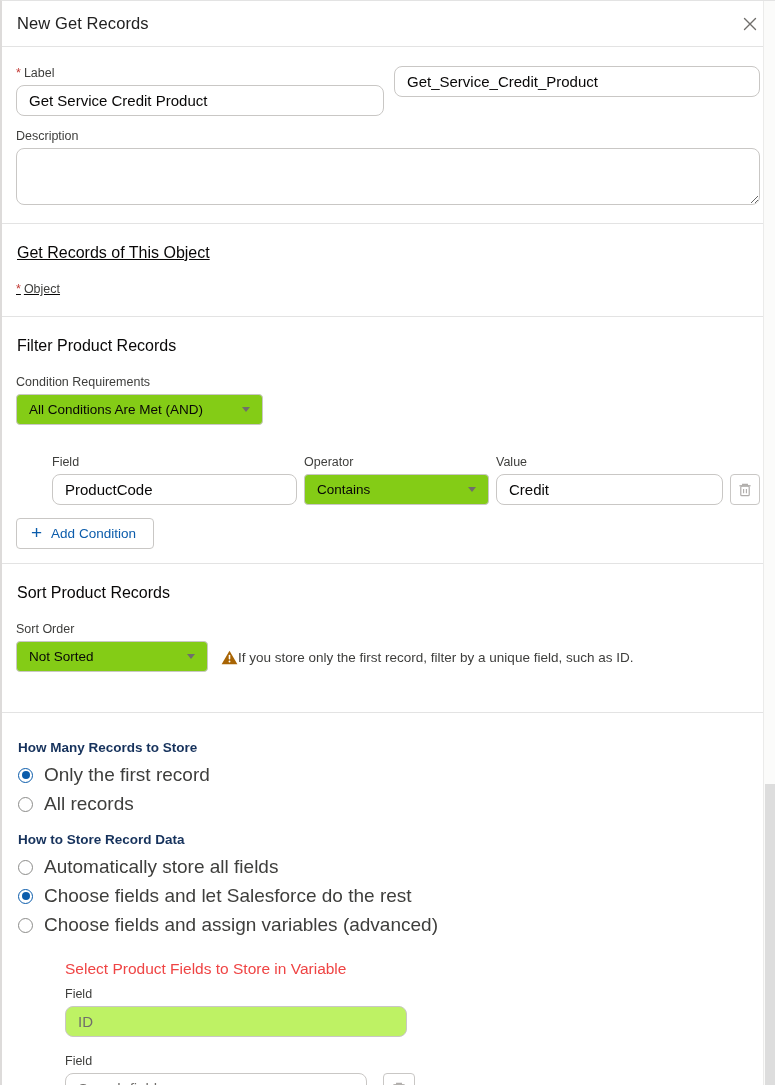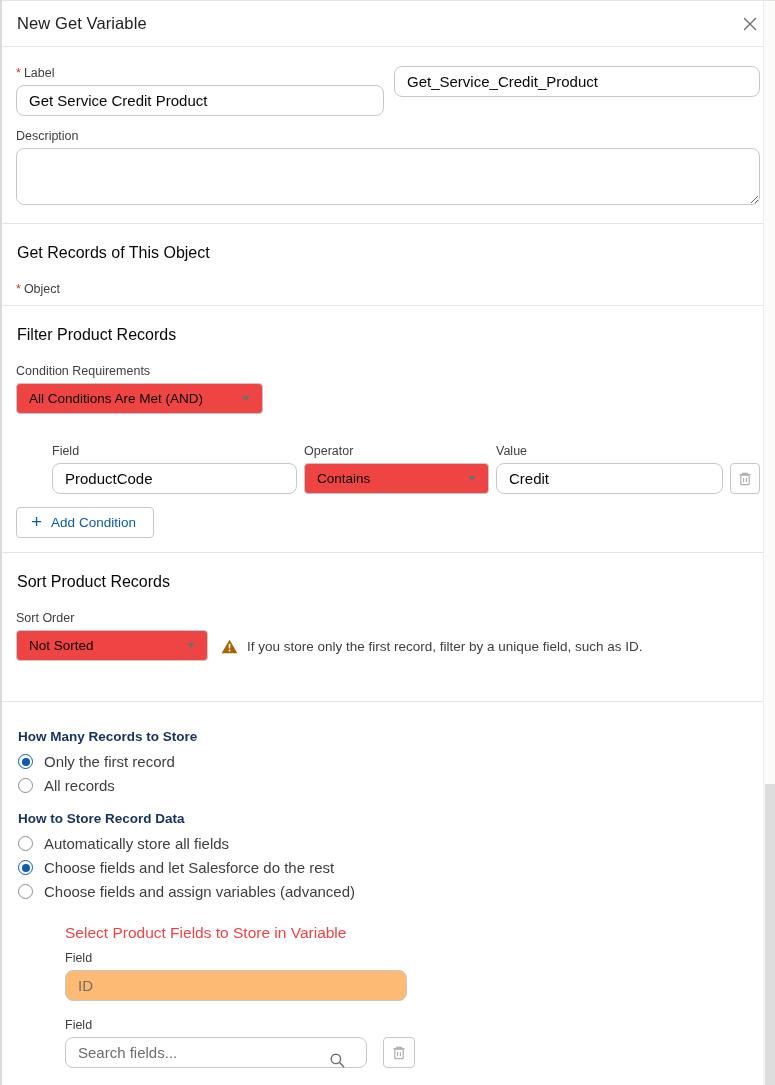--- a/index.html
+++ b/index.html
@@ -24,27 +24,27 @@
 
   .fld label { display:block; font-size:12.5px; color:#3e3e3c; margin-bottom:5px; }
   .req { color:#c23934; margin-right:3px; font-size:12.5px; }
 
   .tinput {
     width:100%; height:31px; border:1px solid #c9c7c5; border-radius:8px;
     padding:0 12px; font-size:15px; color:#080707; background:#fff;
     font-family:"Liberation Sans", sans-serif; outline:none;
   }
   .tinput::placeholder { color:#706e6b; }
-  .tinput:disabled { background:#fdba74; border-color:#c9c7c5; color:#706e6b; }
+  .tinput:disabled { background:#bef264; border-color:#c9c7c5; color:#706e6b; }
 
   textarea.tinput { height:57px; resize:both; padding-top:6px; }
 
   
   .combo { display:flex; align-items:center; justify-content:space-between;
-           height:31px; border:1px solid #c9c7c5; border-radius:4px; background:#ef4444;
+           height:31px; border:1px solid #c9c7c5; border-radius:4px; background:#84cc16;
            padding:0 12px; font-size:13.5px; color:#080707; cursor:pointer; }
   .caret { width:0; height:0; border-left:4.5px solid transparent;
            border-right:4.5px solid transparent; border-top:5.5px solid #706e6b; margin-left:8px; }
 
   
   .row2 { display:flex; gap:10px; margin-bottom:13px; }
   .w-368 { width:368px; flex:none; }
   .grow { flex:1; }
 
   .cond-row { display:flex; gap:7px; margin:30px 0 13px 36px; align-items:flex-end; }
@@ -57,28 +57,28 @@
 
   .btn-outline { display:inline-flex; align-items:center; gap:9px; height:31px;
                  border:1px solid #c9c7c5; border-radius:4px; background:#fff;
                  padding:0 17px 0 14px; font-size:13.5px; color:#0b5cab; cursor:pointer;
                  font-family:"Liberation Sans", sans-serif; }
   .plus { font-size:19px; line-height:1; color:#0b5cab; font-weight:400; margin-top:-2px; }
 
   
   .sort-row { display:flex; align-items:center; }
   .w-192 { width:192px; flex:none; }
-  .warn { display:flex; align-items:center; gap:9px; margin-left:13px; font-size:13.5px; color:#3e3e3c; }
+  .warn { display:flex; align-items:center; margin-left:13px; font-size:13.5px; color:#3e3e3c; }
   .sec-sort { padding-bottom:40px; }
 
   
   .sec-store { border-bottom:none; padding-top:27px; padding-left:16px; }
   .group-h { font-size:13.5px; font-weight:700; color:#16325c; margin-bottom:9px; }
   .radio-row { display:flex; align-items:center; gap:11px; margin-bottom:7px;
-               font-size:15px; color:#3e3e3c; cursor:pointer; }
+               font-size:19px; color:#3e3e3c; cursor:pointer; }
   .radio { width:15px; height:15px; border-radius:50%; border:1px solid #8c8c8a;
            background:#fff; position:relative; flex:none; }
   .radio[data-selected="true"] { border-color:#0b5cab; }
   .radio::after { content:""; display:none; }
   .radio[data-selected="true"]::after { content:""; display:block; position:absolute;
            left:2.5px; top:2.5px; right:2.5px; bottom:2.5px; border-radius:50%; background:#0b5cab; }
   .grp2 { margin-top:17px; }
 
   .subsection { margin-left:47px; margin-top:24px; }
   .sub-h { font-size:15.5px; font-weight:400; color:#ef4444; margin-bottom:9px; }
@@ -93,21 +93,21 @@
   .scrollbar { position:absolute; top:0; right:0; width:12px; height:1085px;
                background:#fbfbfa; border-left:1px solid #ebebea; }
   .scroll-thumb { position:absolute; left:1px; top:783px; width:10px; height:302px; background:#dddddd; }
 </style>
 </head>
 <body>
 
 <div class="modal">
 
   <div class="hdr">
-    <h1>New Get Variable</h1>
+    <h1>New Get Records</h1>
     <button class="close-btn">
       <span style="display:flex;">
         <svg width="14" height="14" viewBox="0 0 14 14">
             <path d="M1.5 1.5 L12.5 12.5 M12.5 1.5 L1.5 12.5" stroke="#706e6b" stroke-width="1.4" stroke-linecap="round"></path>
           </svg>
       </span>
     </button>
   </div>
 
   <div class="sec" style="padding-top:19px;">
@@ -119,21 +119,21 @@
       <div class="fld grow">
         <input class="tinput" type="text" value="Get_Service_Credit_Product" style="">
       </div>
     </div>
     <div class="fld">
       <label>Description</label>
       <textarea class="tinput" style=""></textarea>
     </div>
   </div>
 
-  <div class="sec" style="padding-bottom:4px;">
+  <div class="sec" style="padding-bottom:15px;text-decoration:underline;">
     <div class="sec-h">Get Records of This Object</div>
     <div class="fld" style="width:360px;">
       <label><span class="req">*</span><span>Object</span></label>
     </div>
   </div>
 
   <div class="sec">
     <div class="sec-h">Filter Product Records</div>
 
     <div class="fld" style="width:247px;">

